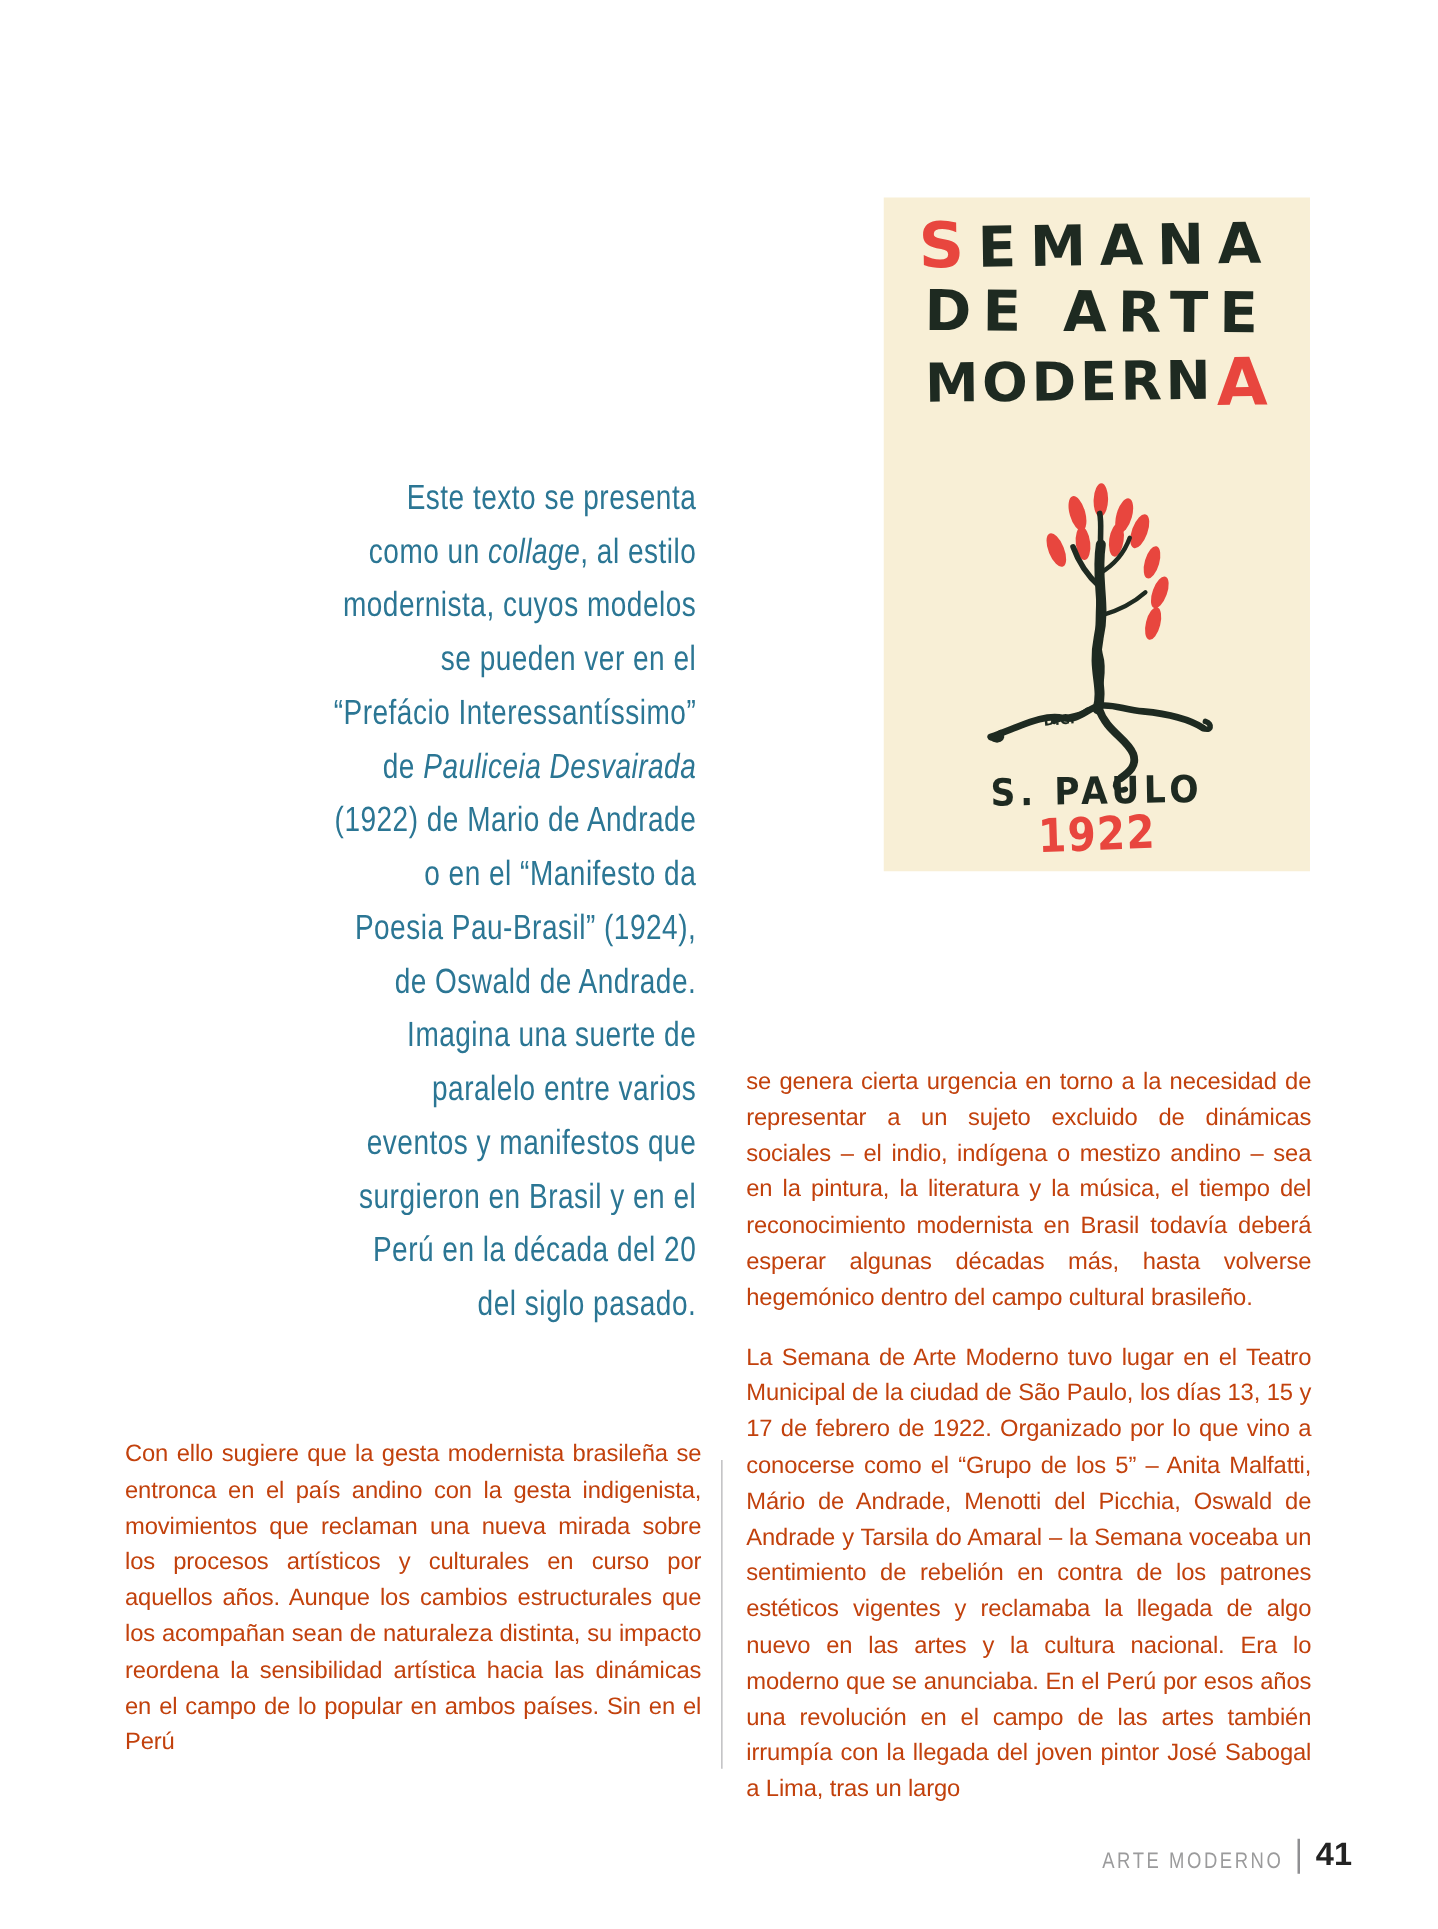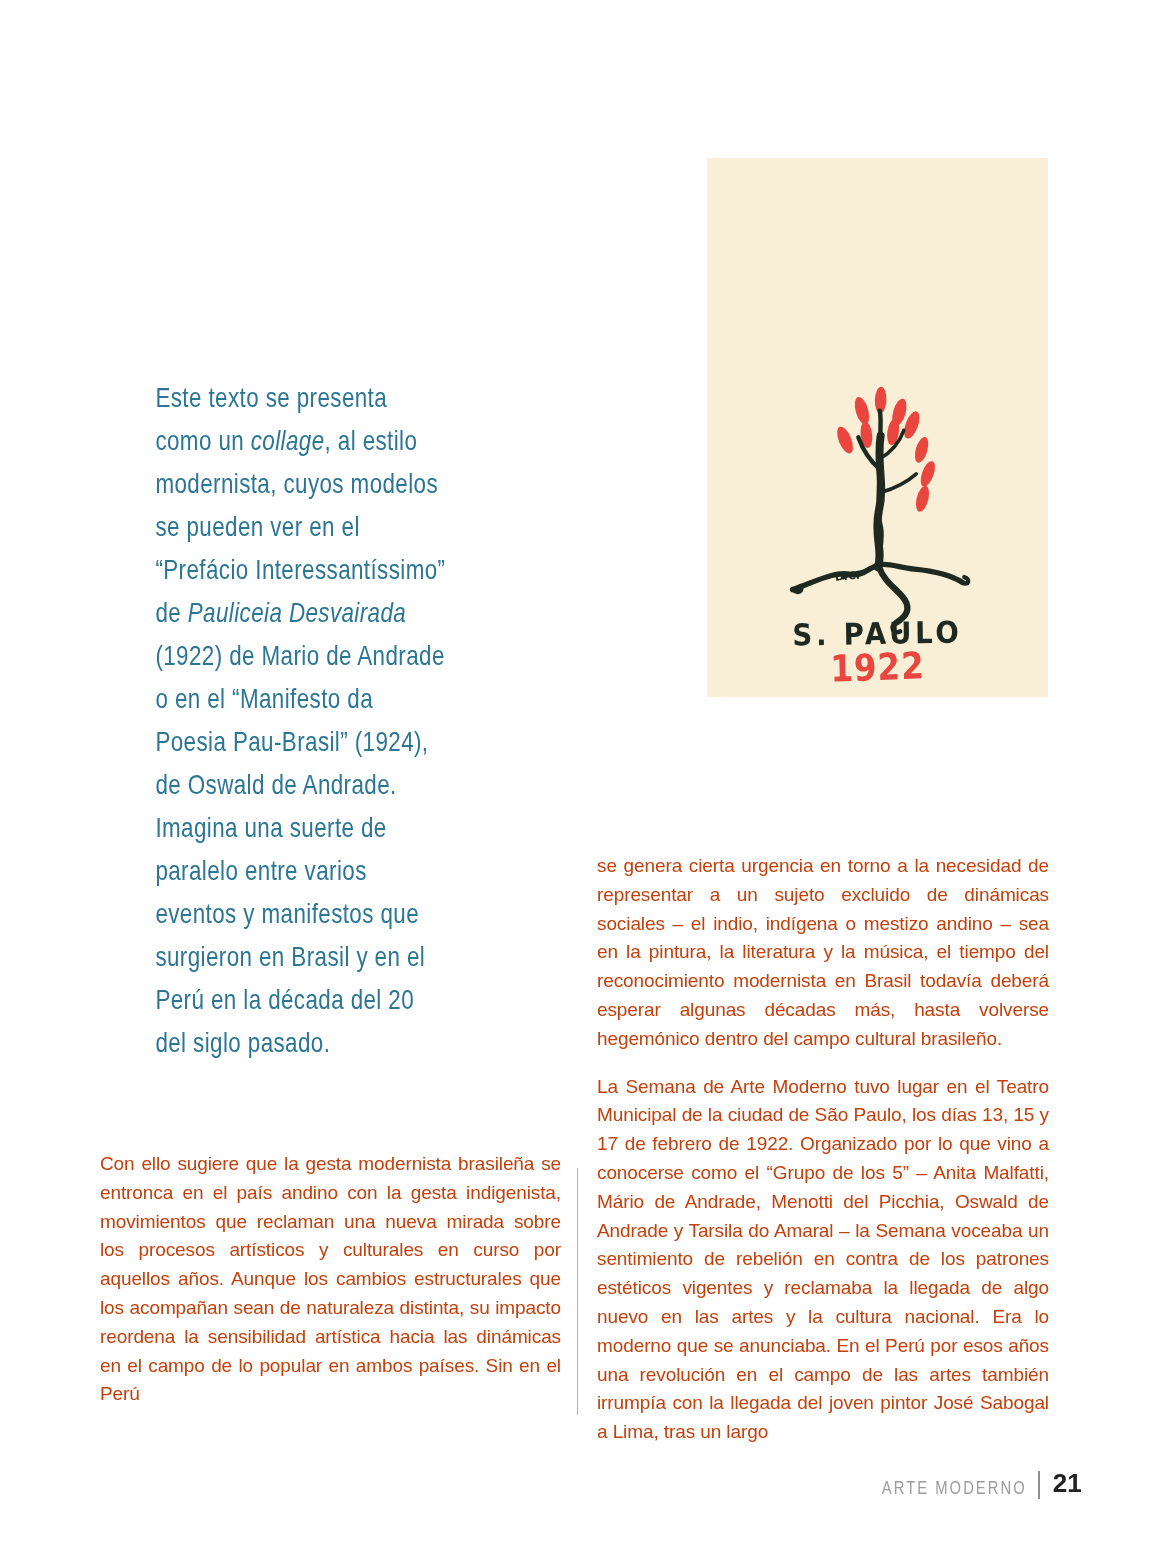--- a/index.html
+++ b/index.html
@@ -4,21 +4,21 @@
 <style>
   html,body{margin:0;padding:0;background:#ffffff;}
   .page{
     position:relative;width:1150px;height:1543px;background:#ffffff;
     font-family:"Liberation Sans",sans-serif;overflow:hidden;
   }
 
   
   .pullquote{
     position:absolute;left:55px;top:376px;width:502px;
-    color:#2b7694;
+    text-align:right;color:#2b7694;
   }
   .pq-line{
     font-size:28px;line-height:43px;font-weight:400;
     transform:scaleX(0.80);transform-origin:100% 50%;
     letter-spacing:0.5px;white-space:nowrap;
   }
   .pq-italic{font-style:italic;}
 
   
   .poster{
@@ -97,20 +97,25 @@
     <div class="pq-line">de Oswald de Andrade.</div>
     <div class="pq-line">Imagina una suerte de</div>
     <div class="pq-line">paralelo entre varios</div>
     <div class="pq-line">eventos y manifestos que</div>
     <div class="pq-line">surgieron en Brasil y en el</div>
     <div class="pq-line">Perú en la década del 20</div>
     <div class="pq-line">del siglo pasado.</div>
   </div>
 
   <div class="poster">
+    <div class="poster-title">
+      <div class="pt-line pt-1"><span class="pt-red pt-lead">S</span><span>EMANA</span></div>
+      <div class="pt-line pt-2">DE ARTE</div>
+      <div class="pt-line pt-3"><span>MODERN</span><span class="pt-red pt-tail">A</span></div>
+    </div>
 
     <svg class="poster-tree" width="196" height="267" viewBox="0 0 220 300">
 
       <g fill="#e8463e">
         <ellipse cx="92" cy="30" rx="7" ry="16" transform="rotate(-16 92 30)"></ellipse>
         <ellipse cx="113" cy="18" rx="6.5" ry="15" transform="rotate(2 113 18)"></ellipse>
         <ellipse cx="134" cy="32" rx="7" ry="16" transform="rotate(16 134 32)"></ellipse>
         <ellipse cx="73" cy="63" rx="7" ry="16" transform="rotate(-22 73 63)"></ellipse>
         <ellipse cx="97" cy="57" rx="6.5" ry="15" transform="rotate(-6 97 57)"></ellipse>
         <ellipse cx="127" cy="54" rx="6.5" ry="15" transform="rotate(8 127 54)"></ellipse>
@@ -149,16 +154,16 @@
   <div class="col-divider"></div>
 
   <div class="col-right bodytext">
     <p>se genera cierta urgencia en torno a la necesidad de representar a un sujeto excluido de dinámicas sociales – el indio, indígena o mestizo andino – sea en la pintura, la literatura y la música, el tiempo del reconocimiento modernista en Brasil todavía deberá esperar algunas décadas más, hasta volverse hegemónico dentro del campo cultural brasileño.</p>
     <p>La Semana de Arte Moderno tuvo lugar en el Teatro Municipal de la ciudad de São Paulo, los días 13, 15 y 17 de febrero de 1922. Organizado por lo que vino a conocerse como el “Grupo de los 5” –  Anita Malfatti, Mário de Andrade, Menotti del Picchia, Oswald de Andrade y Tarsila do Amaral – la Semana voceaba un sentimiento de rebelión en contra de los patrones estéticos vigentes y reclamaba la llegada de algo nuevo en las artes y la cultura nacional. Era lo moderno que se anunciaba. En el Perú por esos años una revolución en el campo de las artes también irrumpía con la llegada del joven pintor José Sabogal a Lima, tras un largo</p>
   </div>
 
   <div class="footer">
     <span class="footer-label">ARTE MODERNO</span>
     <span class="footer-sep"></span>
-    <span class="footer-page">21</span>
+    <span class="footer-page">41</span>
   </div>
 
 </div>
 
 </body></html>

